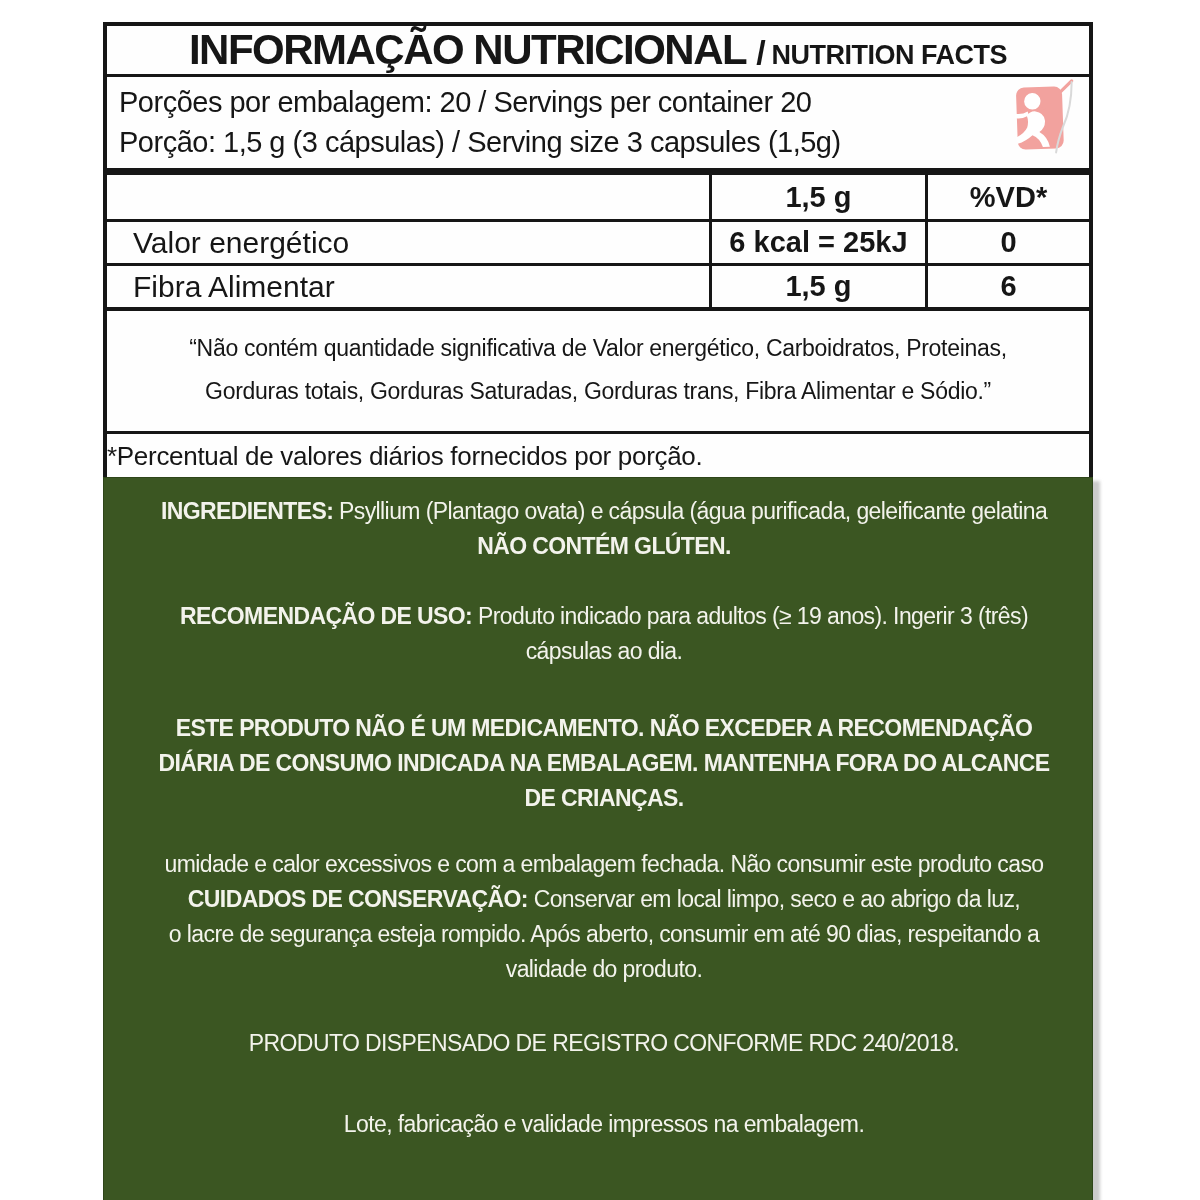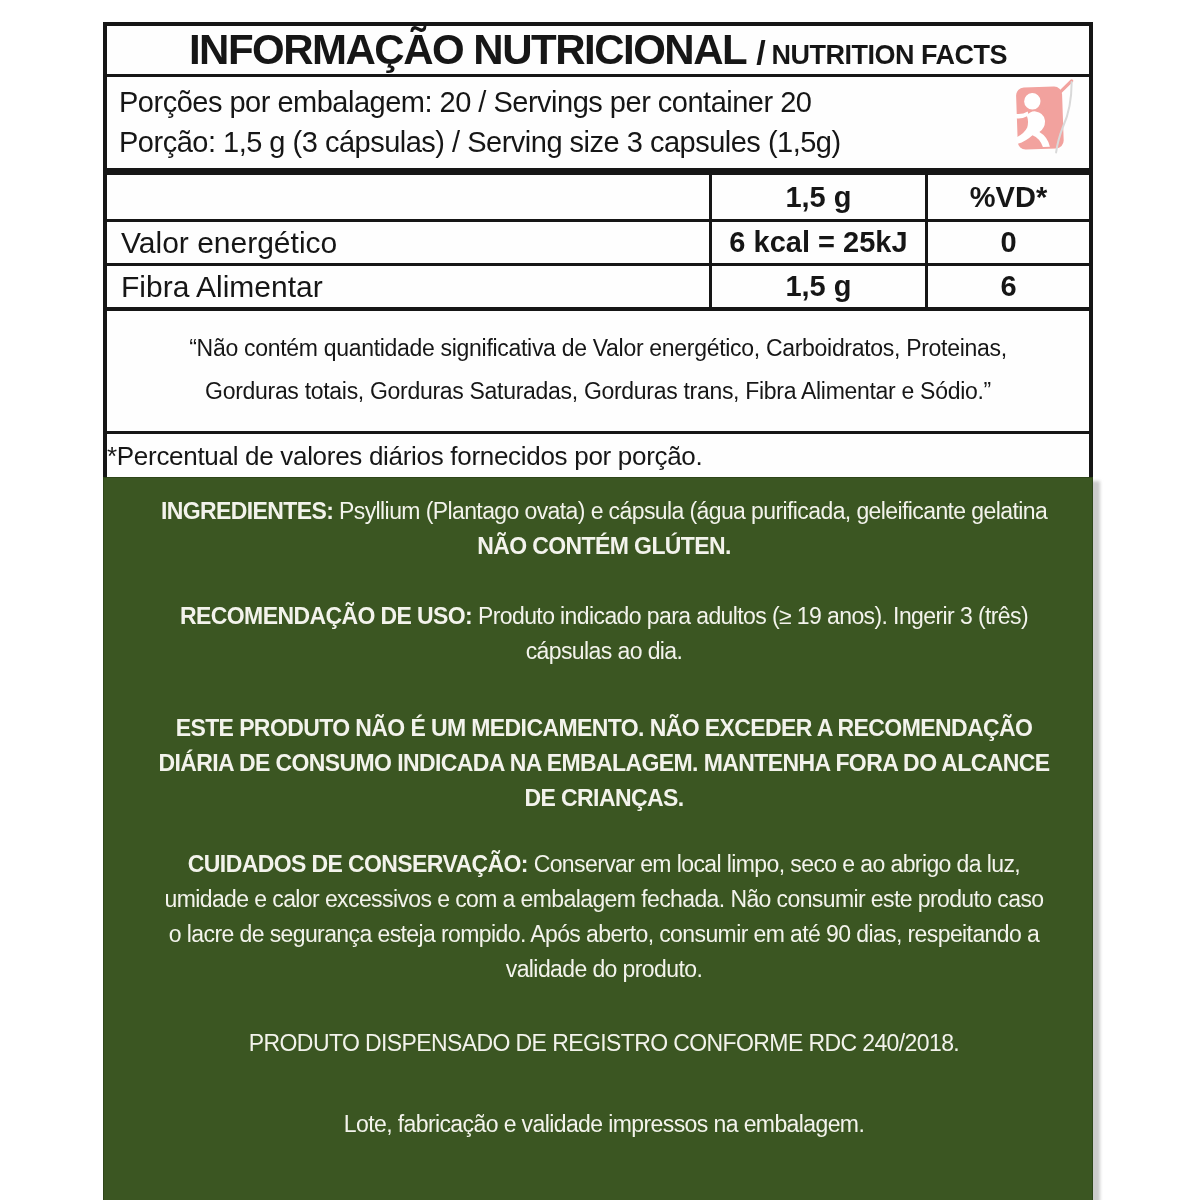--- a/index.html
+++ b/index.html
@@ -24,21 +24,21 @@
   .serving-row {
     position:relative; border-bottom:7px solid #161616;
     padding:5px 82px 6px 12px;
   }
   .serving-line { font-size:29px; line-height:40px; letter-spacing:-0.5px; white-space:nowrap; }
   .brand-logo { position:absolute; right:6px; top:2px; width:84px; height:84px; }
   
   .vt-row { display:flex; border-bottom:3px solid #161616; align-items:stretch; }
   .vt-row.last { border-bottom:4px solid #161616; }
   .cell { display:flex; align-items:center; }
-  .c1 { flex:0 0 61.3%; padding-left:14px; font-size:30px; }
+  .c1 { flex:0 0 61.3%; padding-left:26px; font-size:30px; }
   .c2 { flex:0 0 22%;  border-left:3px solid #161616; justify-content:center; font-size:29px; font-weight:bold; }
   .c3 { flex:1;        border-left:3px solid #161616; justify-content:center; font-size:29px; font-weight:bold; }
   .vt-head .cell { height:44px; }
   .vt-body .cell { height:41px; }
   
   .note-row {
     border-bottom:3px solid #161616; text-align:center;
     padding:16px 24px 18px; font-size:23px; letter-spacing:-0.3px;
   }
   .note-row .ln { line-height:43px; white-space:nowrap; }
@@ -131,22 +131,22 @@
       <div class="ln">cápsulas ao dia.</div>
     </div>
 
     <div class="sec-warning">
       <div class="ln">ESTE PRODUTO NÃO É UM MEDICAMENTO. NÃO EXCEDER A RECOMENDAÇÃO</div>
       <div class="ln">DIÁRIA DE CONSUMO INDICADA NA EMBALAGEM. MANTENHA FORA DO ALCANCE</div>
       <div class="ln">DE CRIANÇAS.</div>
     </div>
 
     <div class="sec-storage">
+      <div class="ln">umidade e calor excessivos e com a embalagem fechada. Não consumir este produto caso</div>
       <div class="ln"><span class="b">CUIDADOS DE CONSERVAÇÃO:</span><span> Conservar em local limpo, seco e ao abrigo da luz,</span></div>
-      <div class="ln">umidade e calor excessivos e com a embalagem fechada. Não consumir este produto caso</div>
       <div class="ln">o lacre de segurança esteja rompido. Após aberto, consumir em até 90 dias, respeitando a</div>
       <div class="ln">validade do produto.</div>
     </div>
 
     <div class="sec-reg">
       <div class="ln">PRODUTO DISPENSADO DE REGISTRO CONFORME RDC 240/2018.</div>
     </div>
 
     <div class="sec-batch">
       <div class="ln">Lote, fabricação e validade impressos na embalagem.</div>

